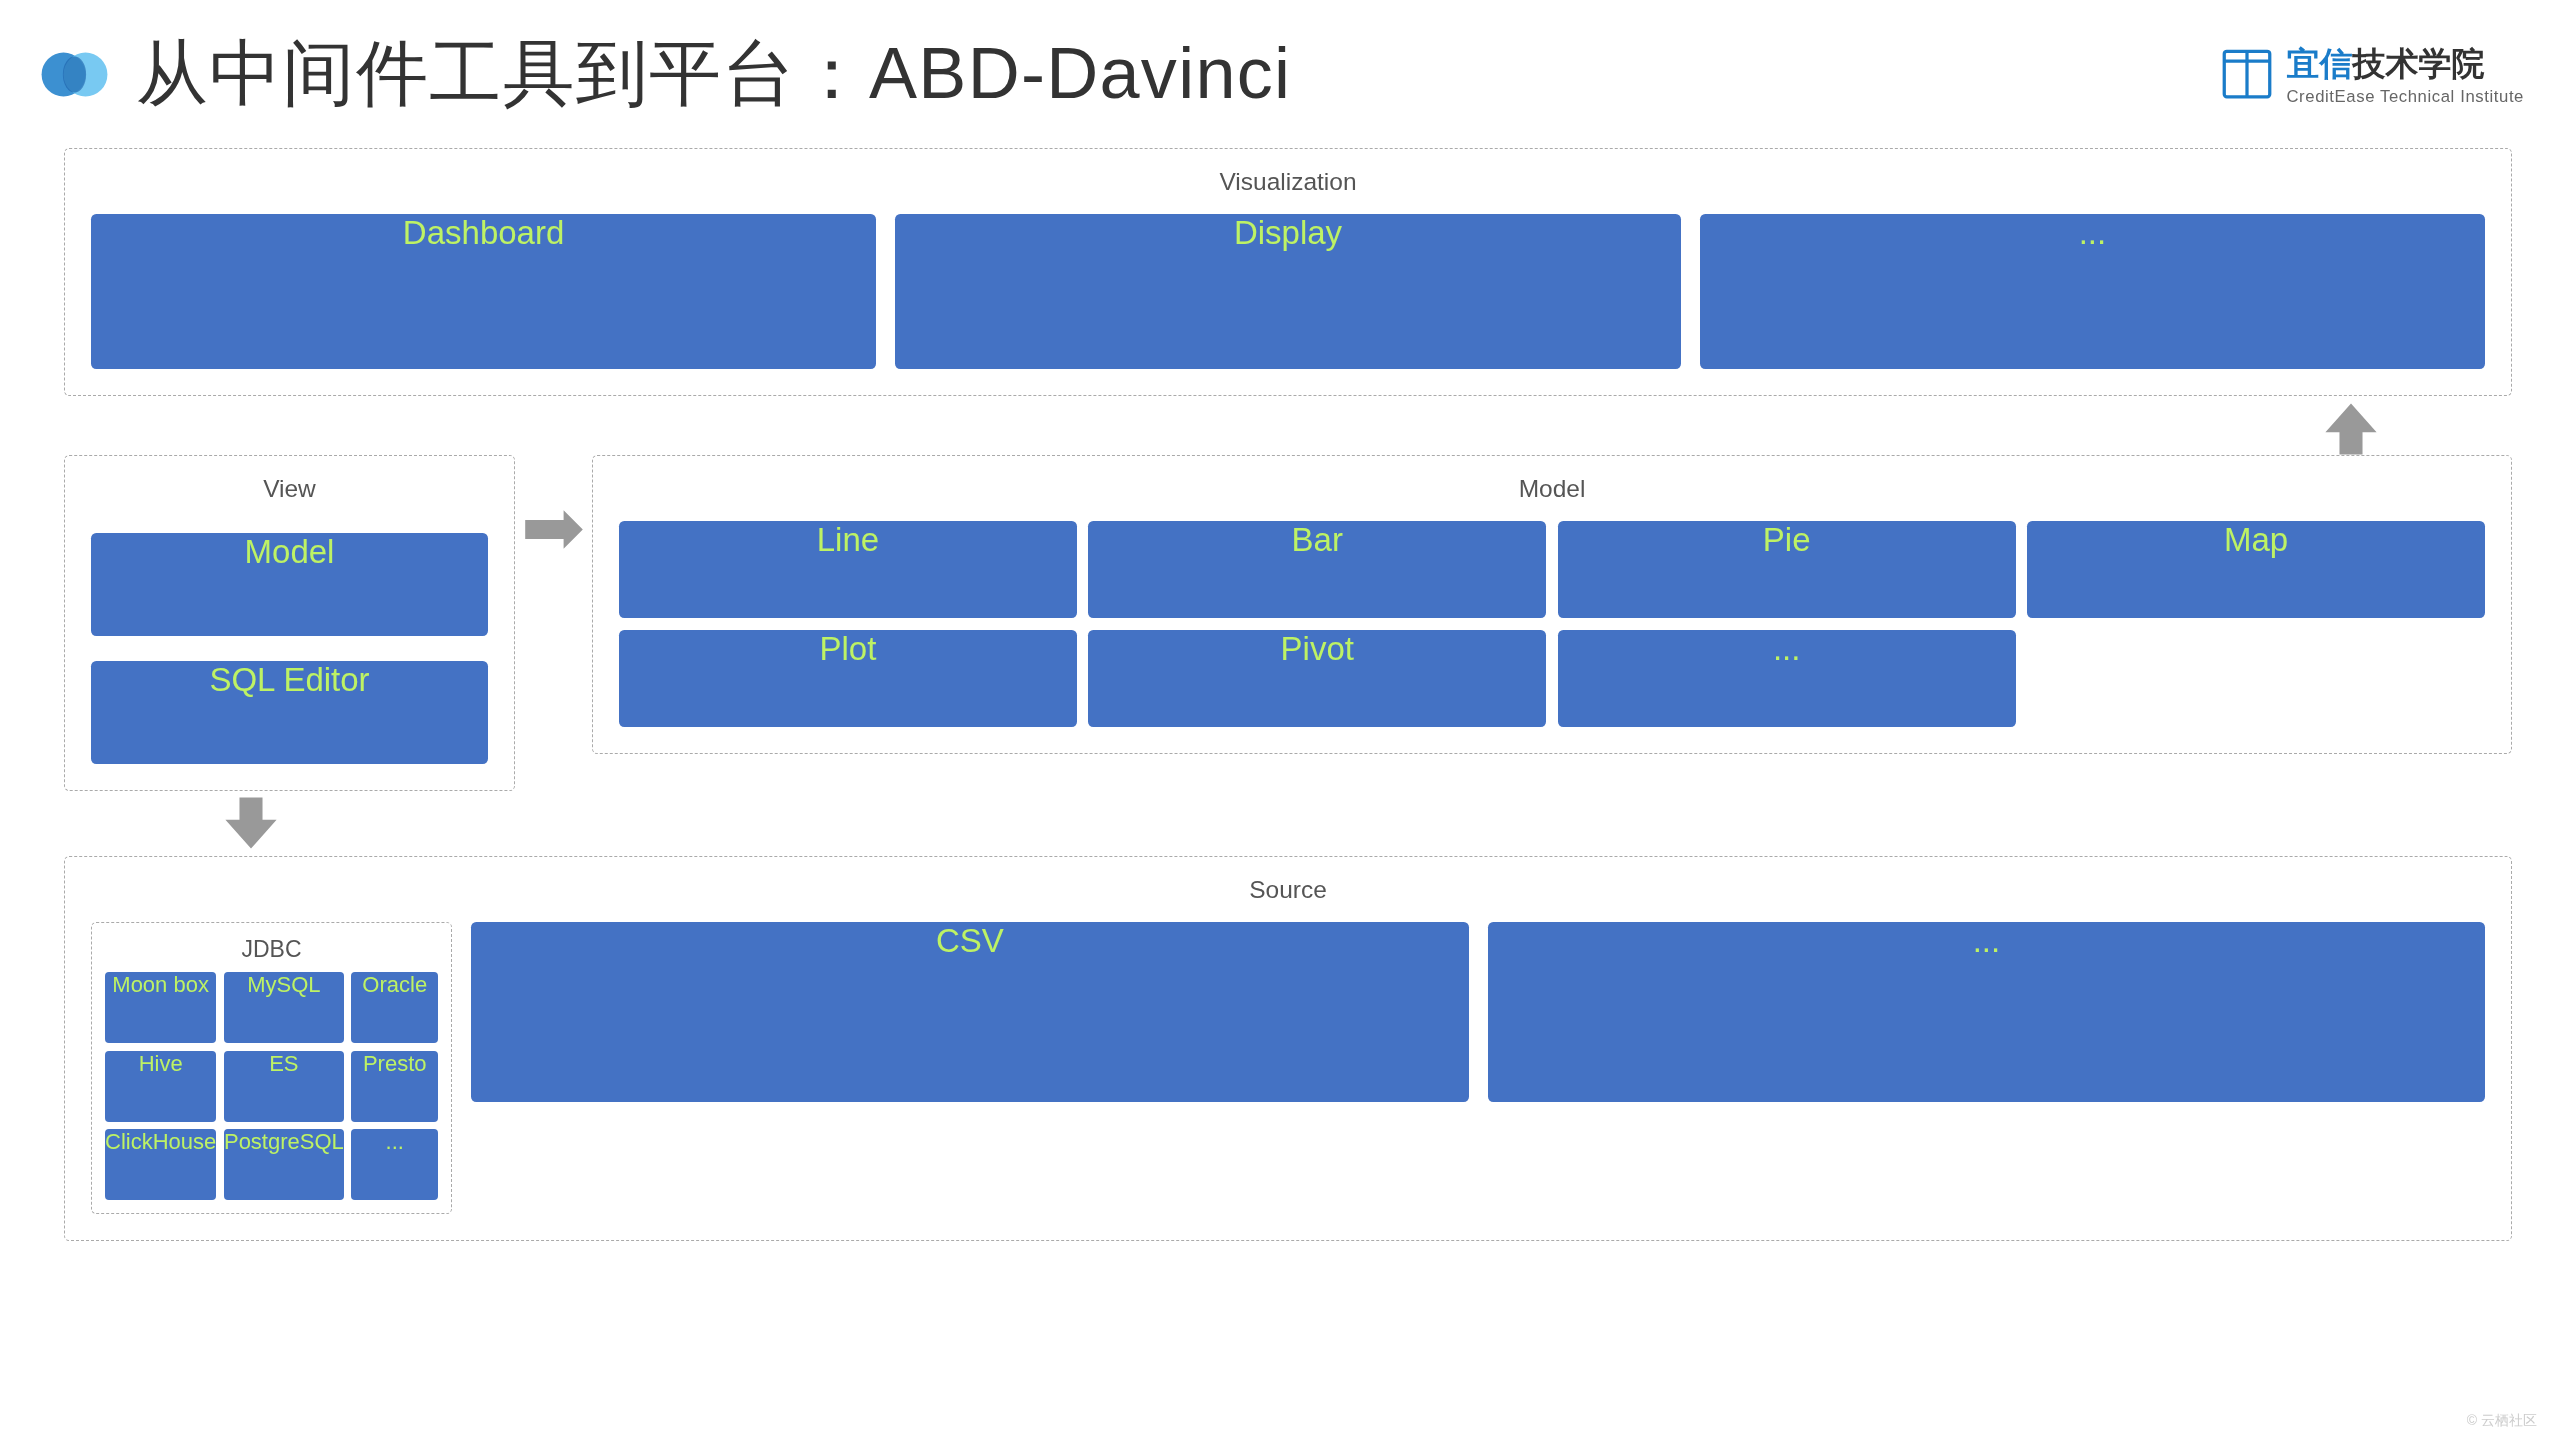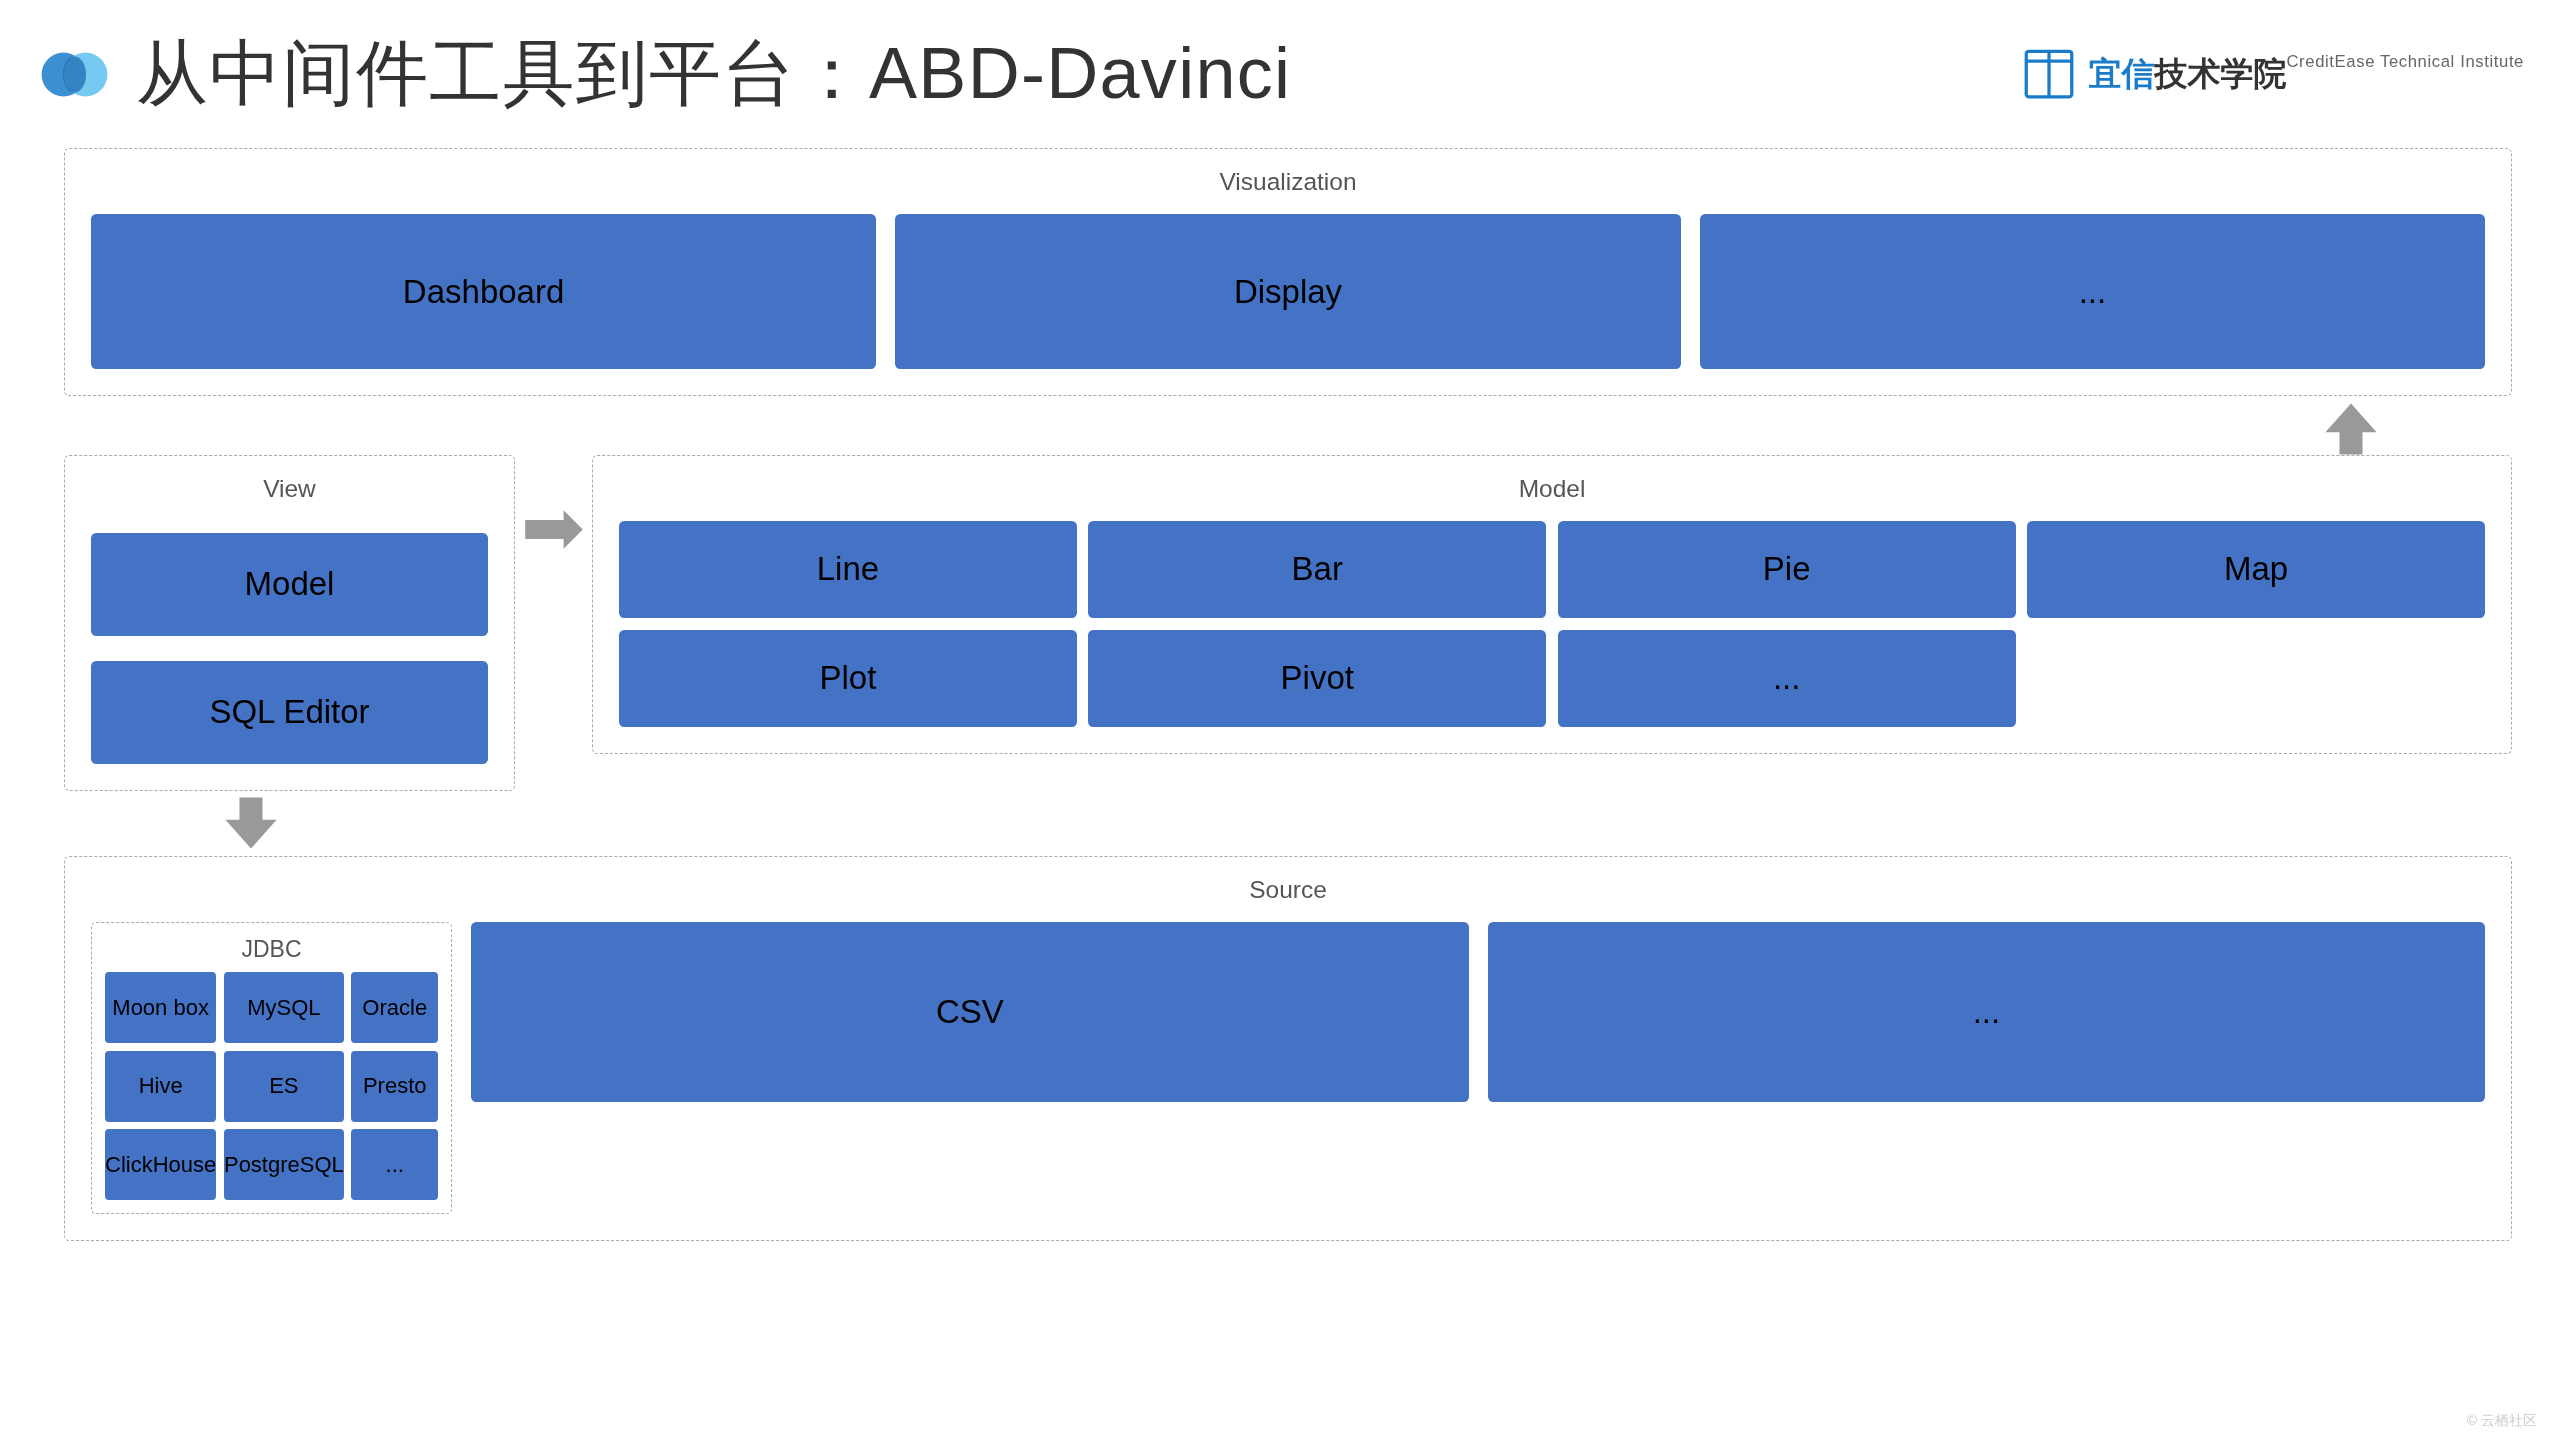--- a/index.html
+++ b/index.html
@@ -38,21 +38,21 @@
       display: flex;
       align-items: center;
       gap: 13px;
     }
     .brand-icon {
       width: 52px;
       height: 52px;
     }
     .brand-text {
       display: flex;
-      flex-direction: row;
+      flex-direction: column;
     }
     .brand-name {
       font-size: 33px;
       font-weight: bold;
     }
     .brand-name span.blue { color: #1a7cc9; }
     .brand-name span.dark { color: #333; }
     .brand-subtitle {
       font-size: 16.7px;
       color: #666;
@@ -80,23 +80,23 @@
       color: #555;
       text-align: center;
       margin-bottom: 18px;
       font-weight: 400;
     }
 
     
     .blue-card {
       background: #4472c4;
       border-radius: 5.2px;
-      color: #000000;
-      display: flex;
-      align-items: center;
+      color: #bef264;
+      display: flex;
+      align-items: flex-start;
       justify-content: center;
       font-size: 33px;
       font-weight: 400;
     }
 
     
     .viz-section {
       width: 100%;
     }
     .viz-cards {

